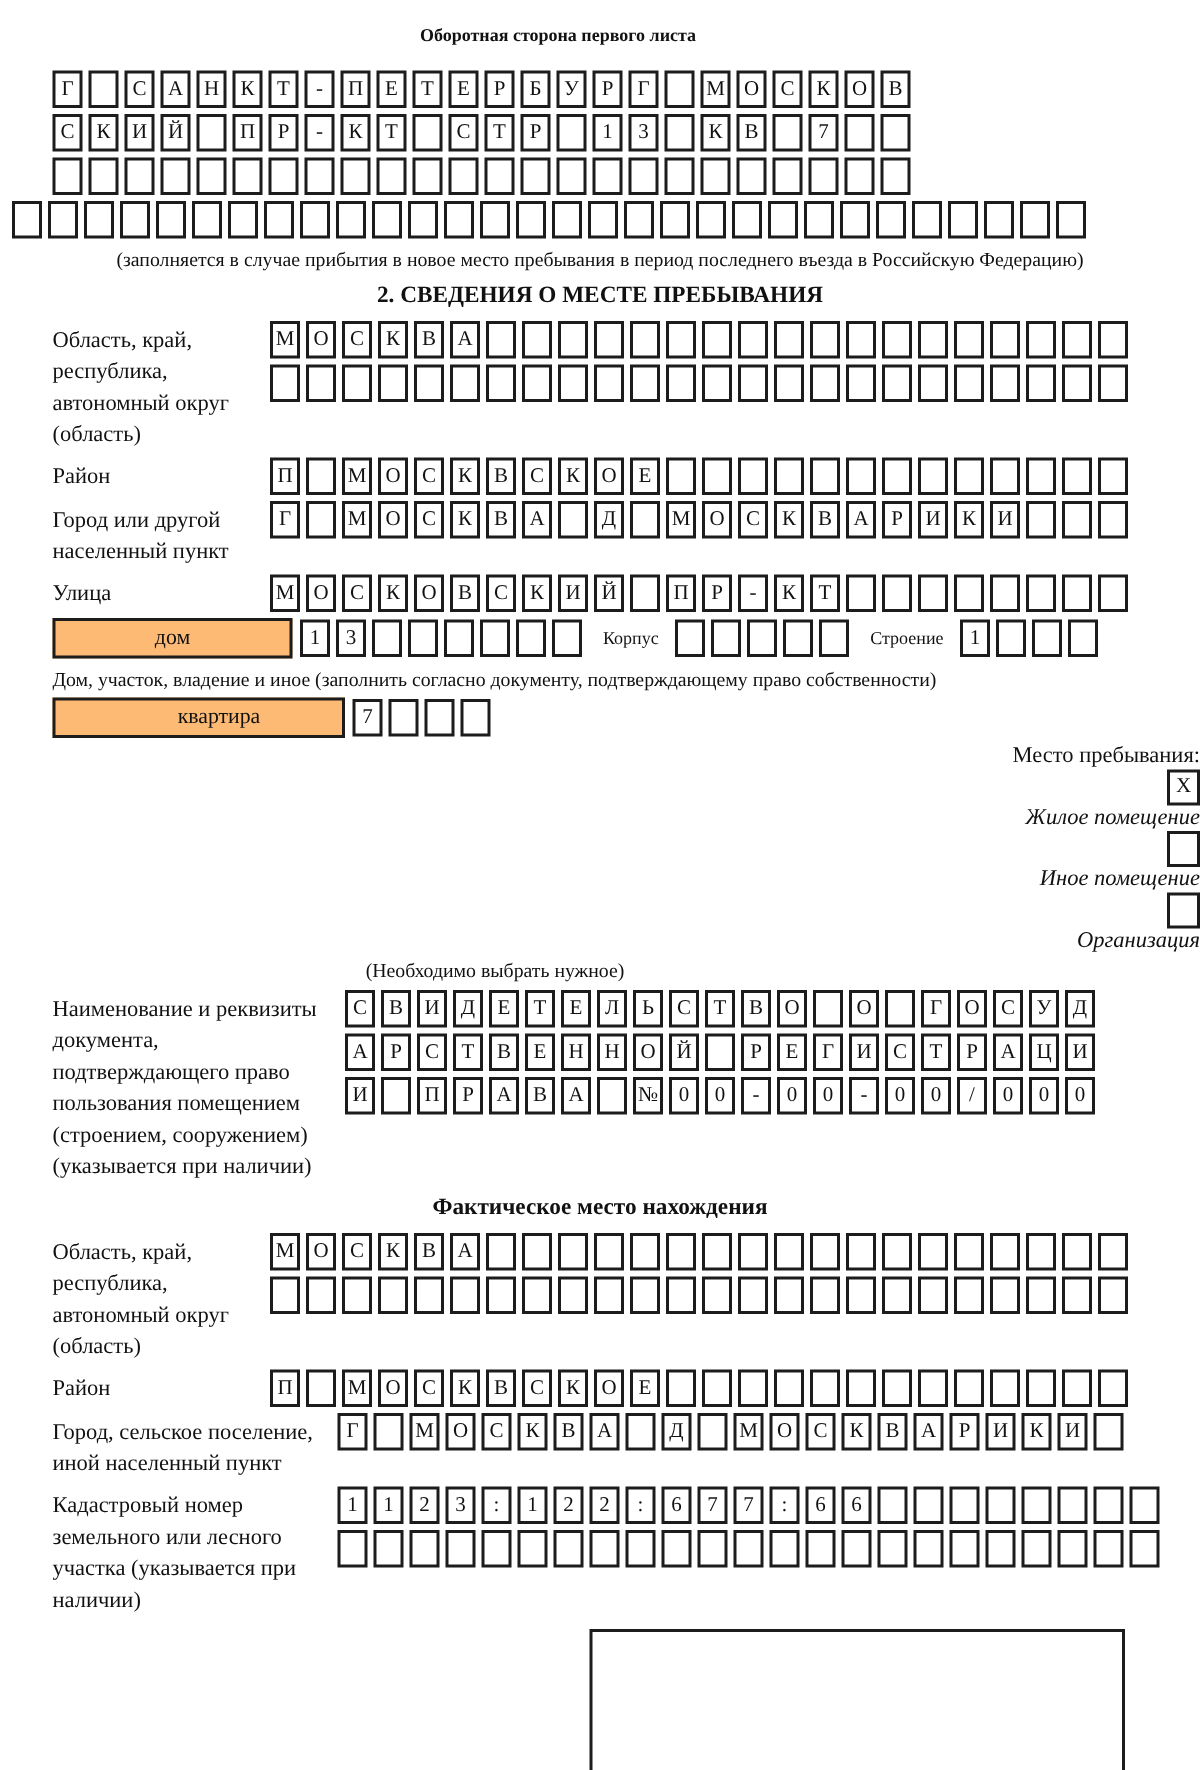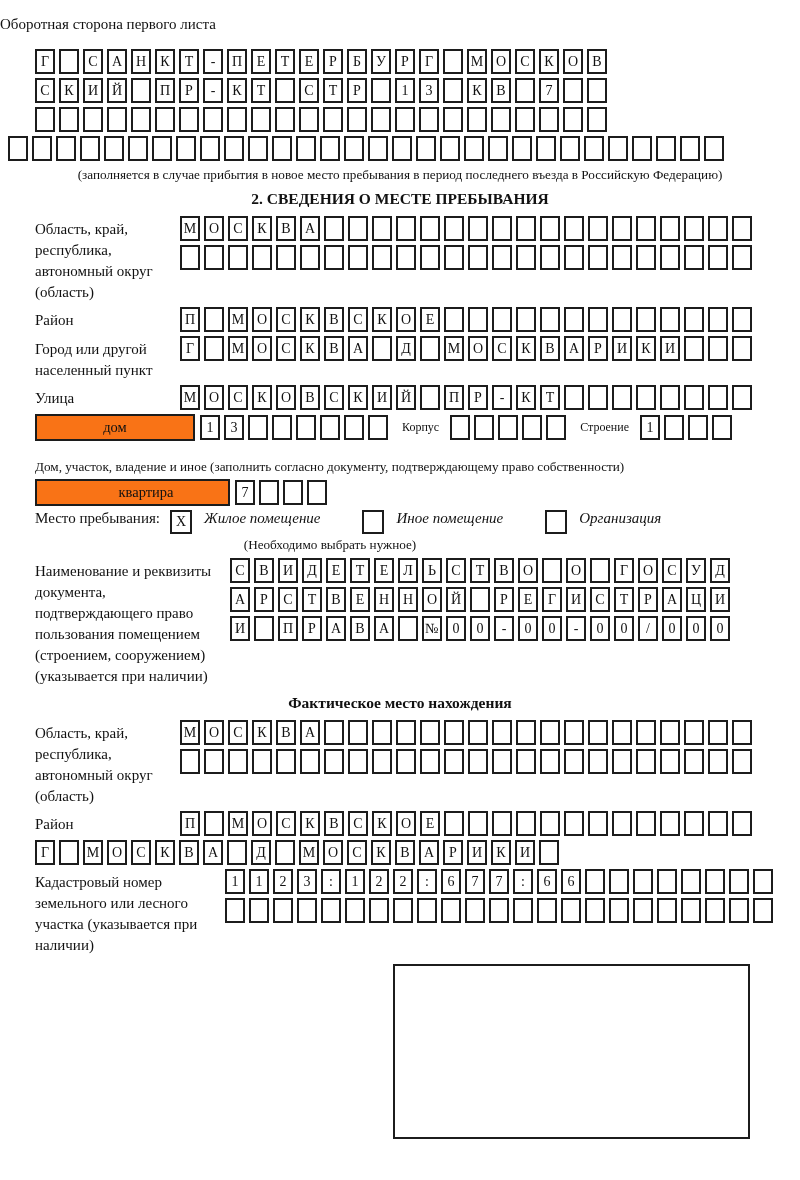--- a/index.html
+++ b/index.html
@@ -1,48 +1,48 @@
 <!DOCTYPE html>
 <html><head>
 <meta charset="utf-8">
 <style>
   * { margin:0; padding:0; box-sizing:border-box; }
   html,body { background:#fff; }
   body { width:800px; font-family:"Liberation Serif","DejaVu Serif",serif; color:#111; }
   .page { position:relative; width:800px; height:1180px; background:#fff; overflow:hidden; padding-top:16px; }
 
-  .doc-title { text-align:left; padding-right:56px; font-size:15px; margin-bottom:16px; }
+  .doc-title { text-align:center; padding-right:56px; font-size:12px; margin-bottom:16px;font-weight:bold; }
 
   .field { display:flex; margin-left:35px; margin-bottom:4px; }
   .field .label { width:145px; flex:0 0 auto; font-size:15px; line-height:21px; padding-top:3px; padding-right:6px; }
   .field.doc-field .label { width:195px; }
   .field.city-act .label, .field.cadastre .label { width:190px; }
   .rows { display:flex; flex-direction:column; gap:4px; }
   .cells-row { display:flex; gap:4px; }
 
   .cell { width:20px; height:25px; flex:0 0 auto; border:2px solid #1c1c1c; display:inline-flex;
           align-items:center; justify-content:center; font-size:14px; line-height:1; background:#fff; }
 
   .full-row { margin-left:8px; margin-top:2px; }
 
   .note { font-size:13.2px; line-height:17px; }
   .note.center { text-align:center; margin-top:5px; }
-  .note.indent { margin-left:35px; margin-top:17px; margin-bottom:4px; }
+  .note.indent { margin-left:35px; margin-top:5px; margin-bottom:4px; }
 
   .sec-heading { text-align:center; font-weight:bold; font-size:15.5px; margin-top:7px; margin-bottom:8px; }
 
   .inline-row { display:flex; align-items:center; margin-left:35px; margin-bottom:4px; }
   .wide-box { border:2px solid #1c1c1c; height:27px; display:flex; align-items:center; justify-content:center;
-              font-size:14.5px; flex:0 0 auto; background:#f97316; }
+              font-size:14.5px; flex:0 0 auto; background:#fdba74; }
   .house-box { width:160px; }
   .apt-box { width:195px;padding-left:27px; }
   .inline-row .cells-row { margin-left:5px; }
   .inline-label { font-size:12px; padding:0 6px 0 14px; }
 
-  .stay-row { display:flex; align-items:flex-start; margin-left:35px; margin-top:2px; margin-bottom:2px; font-size:15px; }
+  .stay-row { display:flex; align-items:flex-end; margin-left:35px; margin-top:2px; margin-bottom:2px; font-size:15px;flex-direction:column; }
   .checkbox { width:22px; height:24px; border:2px solid #1c1c1c; display:inline-flex; align-items:center;
               justify-content:center; font-size:14px; flex:0 0 auto; background:#fff; }
   .stay-row .opt { padding-left:12px;font-style:italic; }
   .cb-1 { margin-left:10px; }
   .cb-2, .cb-3 { margin-left:42px; }
   .opt-3 { padding-left:26px; }
   .note-choose { width:660px; text-align:center; font-size:13.2px; margin-top:3px; margin-bottom:5px; }
 
   .act-notes { text-align:center; font-size:13.2px; line-height:18px; margin-bottom:6px; }
 
@@ -540,20 +540,21 @@
           <span class="cell"></span>
           <span class="cell"></span>
           <span class="cell"></span>
           <span class="cell"></span>
           <span class="cell"></span>
         </div>
     </div>
   </div>
 
   <div class="field city-act">
+    <div class="label">Город, сельское поселение, иной населенный пункт</div>
     <div class="rows">
       <div class="cells-row">
           <span class="cell">Г</span>
           <span class="cell"></span>
           <span class="cell">М</span>
           <span class="cell">О</span>
           <span class="cell">С</span>
           <span class="cell">К</span>
           <span class="cell">В</span>
           <span class="cell">А</span>

